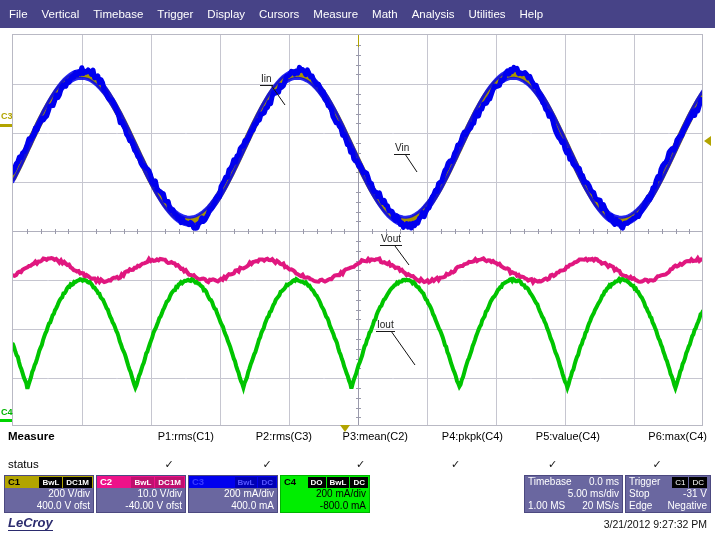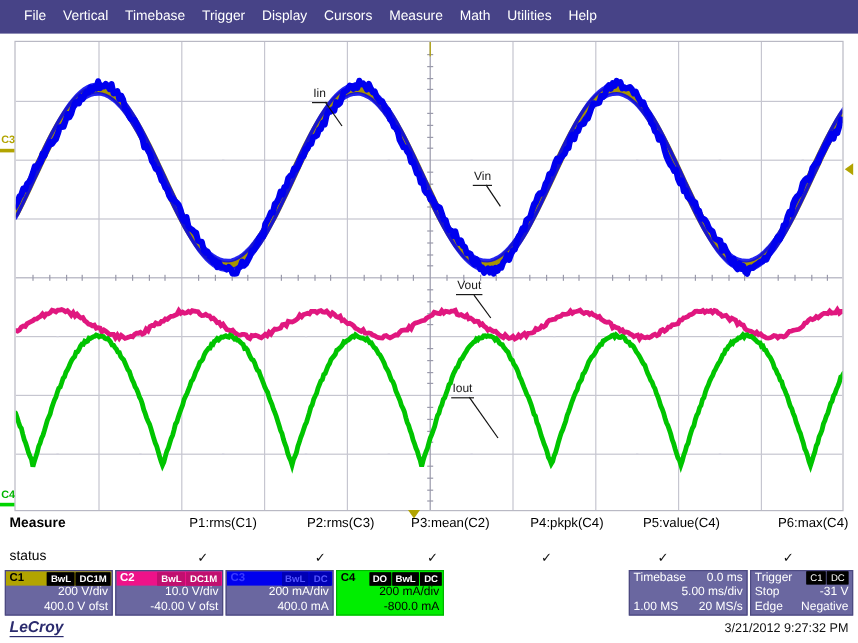--- a/index.html
+++ b/index.html
@@ -14,21 +14,21 @@
     position: relative;
     width: 715px; height: 536px;
     background: #ffffff;
   }
 
   
   #menubar {
     position: absolute; left: 0; top: 0;
     width: 715px; height: 28px;
     background: #474387;
-    display: flex; align-items: center; padding-left: 11px;
+    display: flex; align-items: center;
   }
   .menu-item {
     color: #ffffff;
     font-size: 11.5px;
     padding: 0 7px;
     line-height: 28px;
     white-space: nowrap;
     cursor: default;
   }
   .menu-item:first-child { padding-left: 9px; }
@@ -258,20 +258,21 @@
 
   <div id="menubar">
     <div class="menu-item">File</div>
     <div class="menu-item">Vertical</div>
     <div class="menu-item">Timebase</div>
     <div class="menu-item">Trigger</div>
     <div class="menu-item">Display</div>
     <div class="menu-item">Cursors</div>
     <div class="menu-item">Measure</div>
     <div class="menu-item">Math</div>
+    <div class="menu-item">Analysis</div>
     <div class="menu-item">Utilities</div>
     <div class="menu-item">Help</div>
 
   </div>
 
   <div id="grid-area">
 
     <div class="vline" style="left:69px"></div>
     <div class="vline" style="left:138px"></div>
     <div class="vline" style="left:207px"></div>

